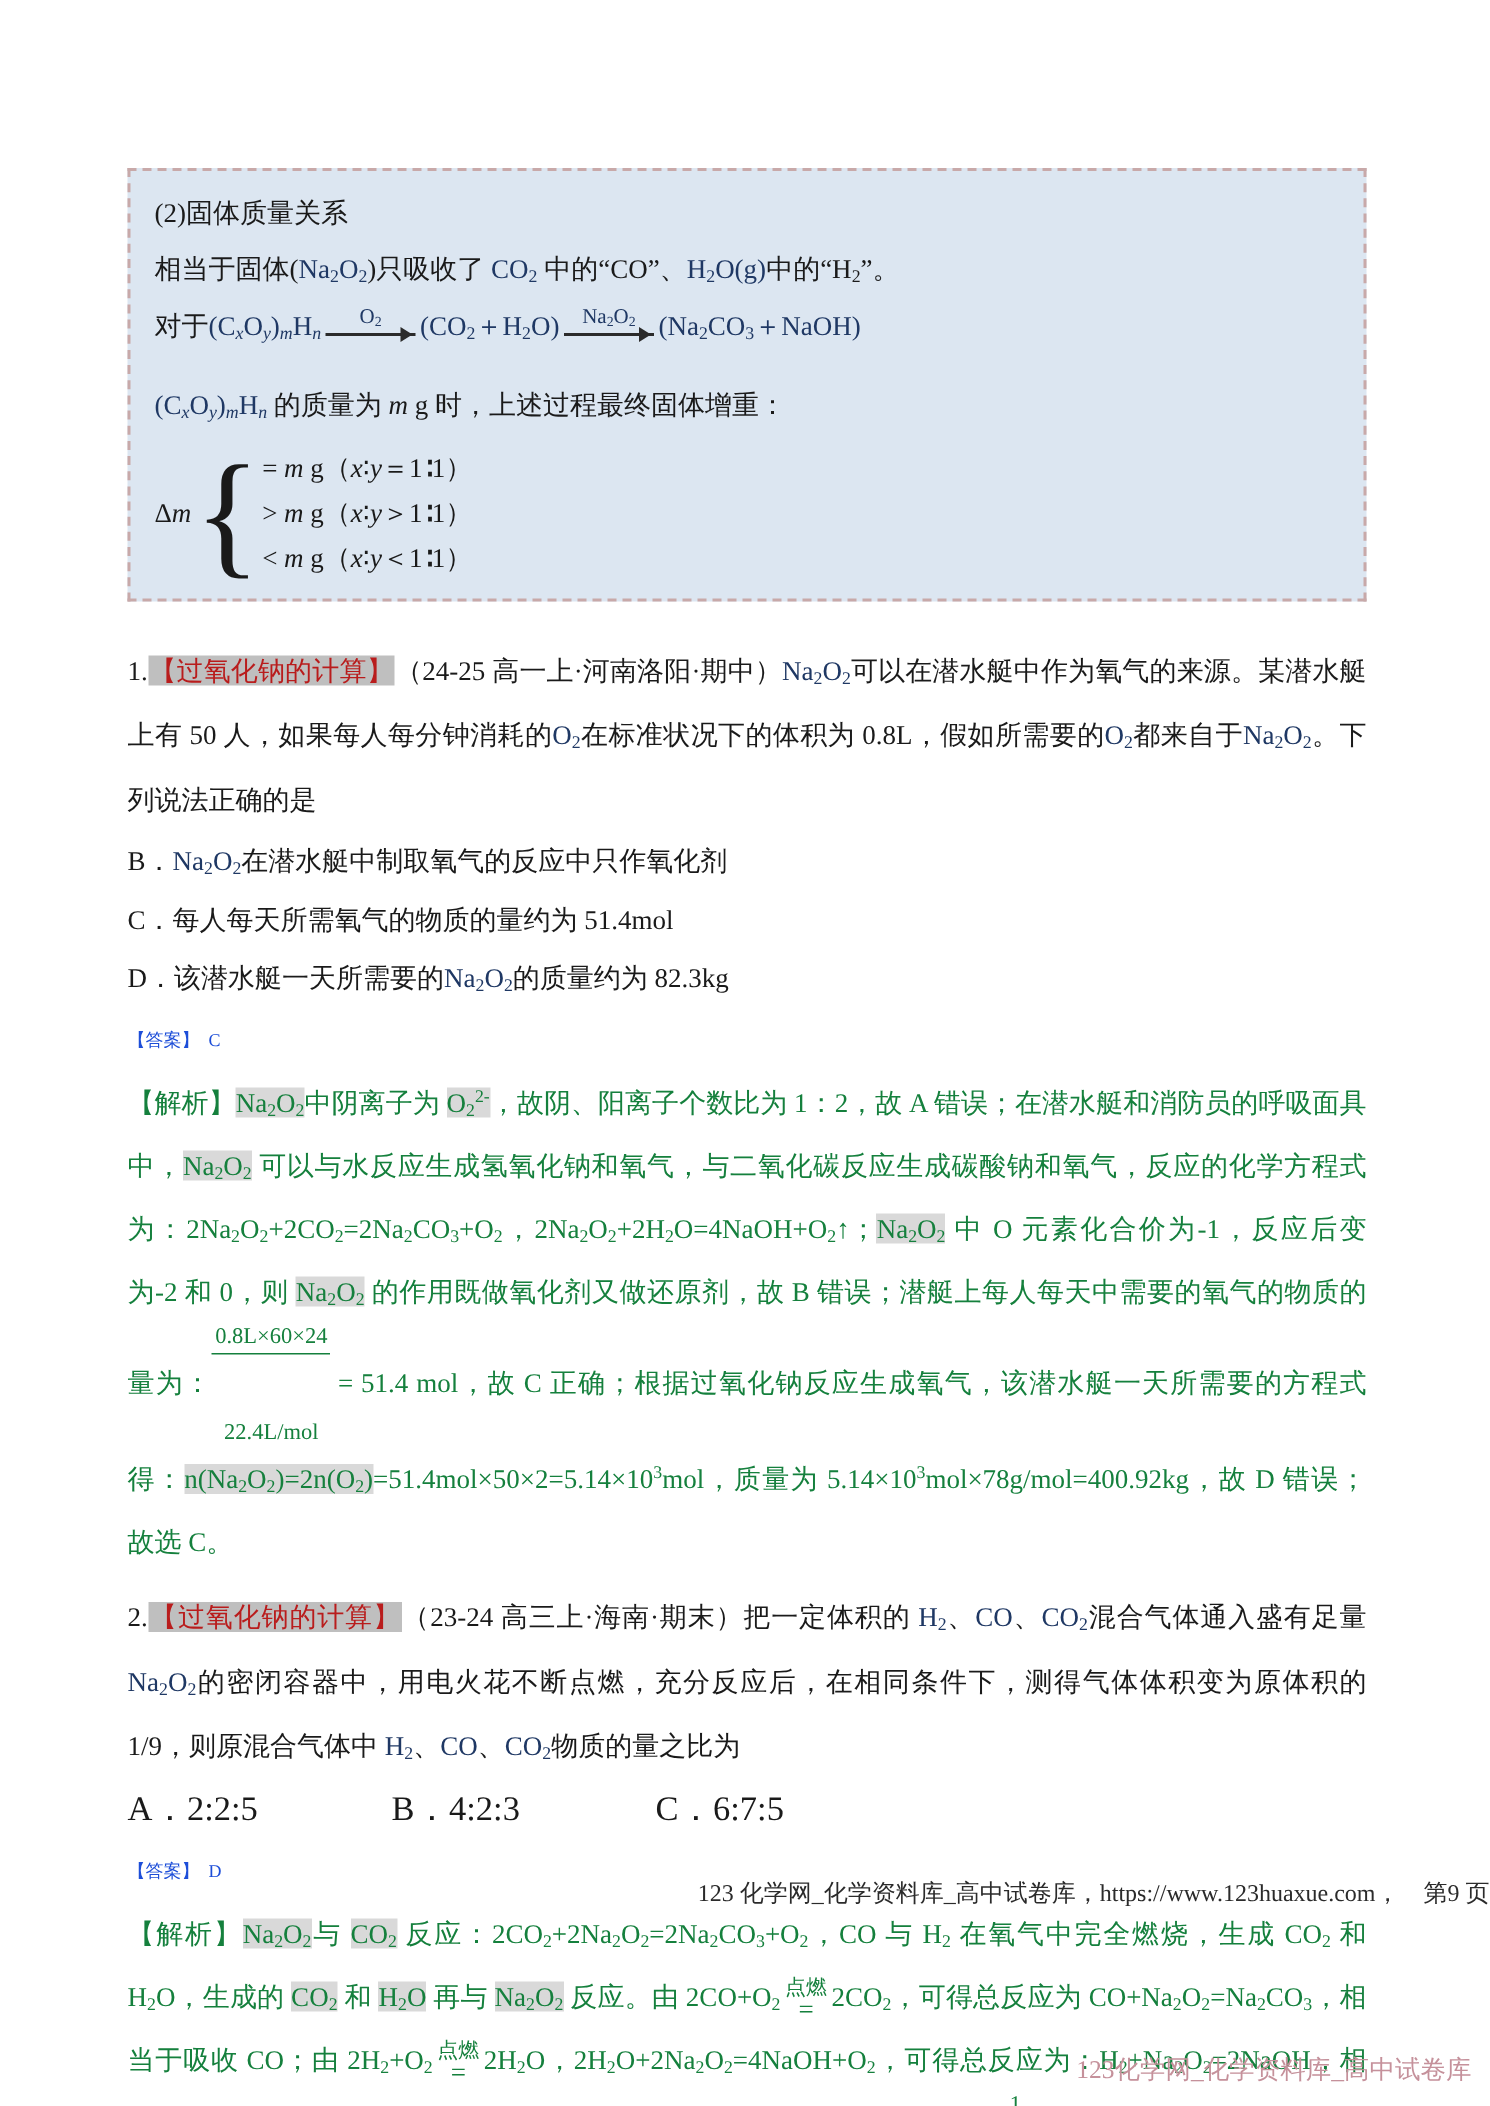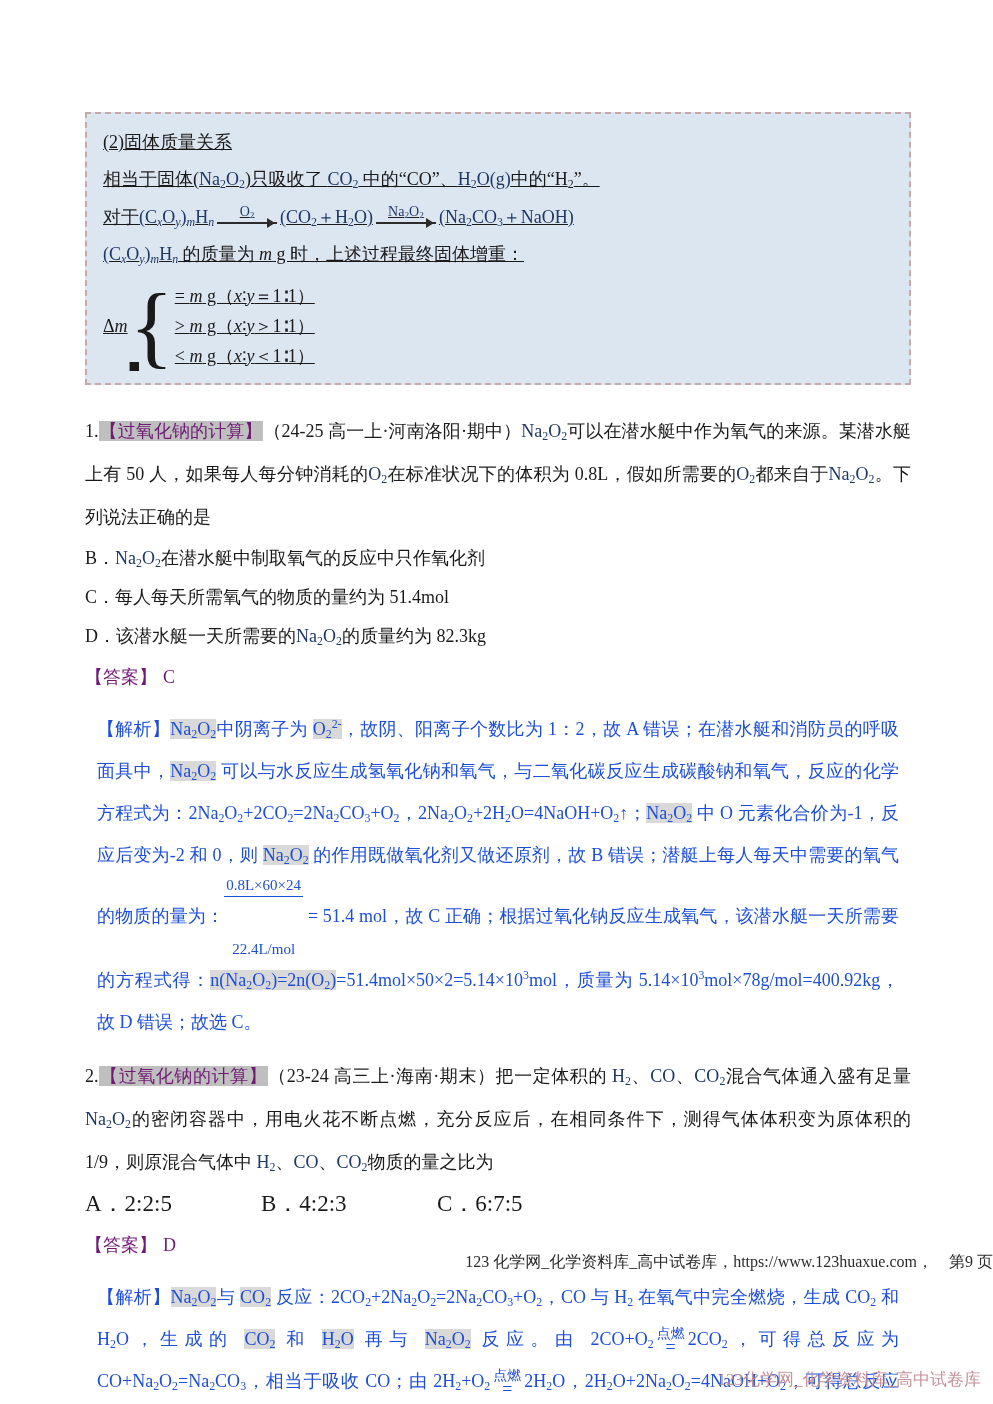--- a/index.html
+++ b/index.html
@@ -1,43 +1,43 @@
 <!DOCTYPE html>
 <html><head>
 <meta charset="utf-8">
 <style>
   html,body{margin:0;padding:0;background:#ffffff;}
   .page{width:993px;height:1404px;position:relative;background:#ffffff;overflow:hidden;
         font-family:"Liberation Serif","DejaVu Serif",serif;color:#1a1a1a;}
   .content{position:absolute;left:85px;top:112px;width:826px;}
 
   
-  .info-box{background:#dce6f1;border:2px dashed #c8a9a9;padding:10px 16px 12px;box-sizing:border-box;text-decoration:underline;}
+  .info-box{background:#dce6f1;border:2px dashed #c8a9a9;padding:10px 16px 12px;box-sizing:border-box;}
   .box-line{margin:0;font-size:18px;line-height:37px;}
-  .rxn-line{margin:4px 0 4px;font-size:18px;line-height:30px;display:flex;align-items:center;flex-wrap:wrap;}
+  .rxn-line{margin:4px 0 20px;font-size:18px;line-height:30px;display:flex;align-items:center;flex-wrap:wrap;}
   .arrow{display:inline-flex;flex-direction:column;align-items:center;margin:0 3px;text-align:right;}
   .arrow .albl{font-size:14px;line-height:15px;color:#1f3864;}
   .arrow .aline{width:60px;height:2px;background:#2b2b2b;position:relative;margin:3px 0 7px;}
   .arrow .aline::after{content:'';position:absolute;right:-3px;top:-4px;border:5px solid transparent;border-left:8px solid #2b2b2b;}
   .delta-row{display:flex;align-items:center;margin-top:8px;}
   .dm{font-size:18px;}
   .brace{font-size:92px;font-weight:300;line-height:88px;margin:0 1px 0 2px;color:#1a1a1a;}
   .cases p{margin:0;font-size:18px;line-height:30px;}
 
   
   .stem{margin:25px 0 0;font-size:18px;line-height:43px;text-align:justify;}
   .stem2{margin:8px 0 0;}
   .qno{color:#1a1a1a;}
-  .tag{background:#bfbfbf;color:#701a75;padding:0 1px;}
+  .tag{background:#bfbfbf;color:#b91c1c;padding:0 1px;}
   .opt{margin:0;font-size:18px;line-height:39px;}
   .opt-row{display:flex;margin:0;font-size:23px;line-height:40px;}
   .opt-row .opt-cell{width:176px;}
-  .answer{margin:3px 0 2px;font-size:18px;line-height:37px;color:#701a75;}
+  .answer{margin:3px 0 2px;font-size:12px;line-height:37px;color:#1d4ed8;}
   .ans-letter{margin-left:6px;font-family:"Liberation Serif","DejaVu Serif",serif;}
-  .analysis{margin:12px;font-size:18px;line-height:42px;color:#1d4ed8;text-align:justify;}
+  .analysis{margin:0;font-size:18px;line-height:42px;color:#15803d;text-align:justify;}
   .hl{background:#d9d9d9;}
   .fm{color:#1f3864;}
   sub{font-size:66%;vertical-align:-0.25em;line-height:0;}
   sup{font-size:66%;vertical-align:0.55em;line-height:0;}
 
   .frac{display:inline-flex;flex-direction:column;align-items:center;vertical-align:middle;
         font-size:15px;line-height:1.3;margin-right:5px;gap:43px;}
   .fnum{border-bottom:1.5px solid currentColor;padding:0 2px;}
   .fden{padding:0 2px;}
   .ignite{display:inline-flex;flex-direction:column;align-items:center;vertical-align:middle;margin:0 3px;}

